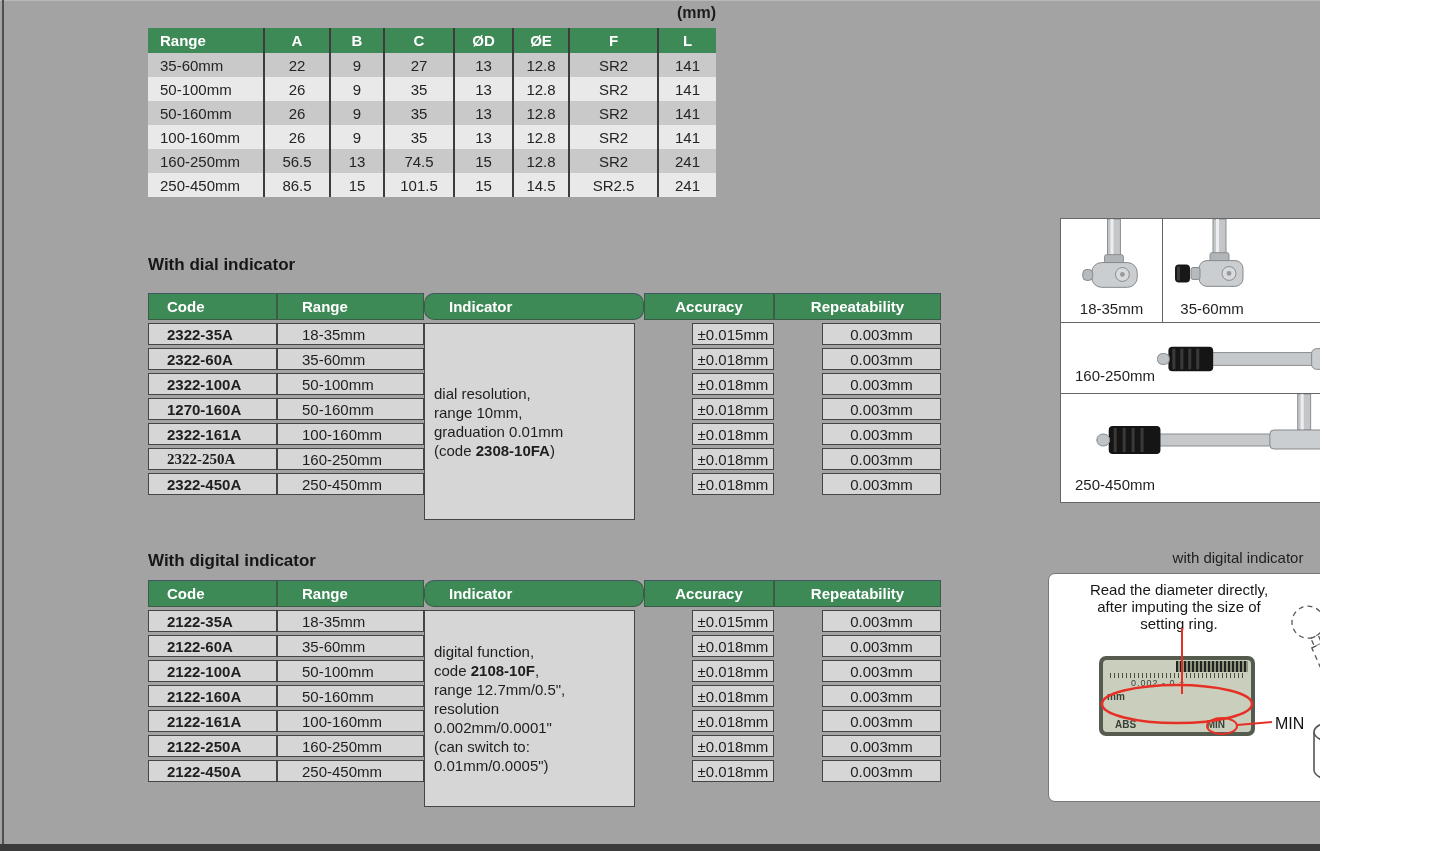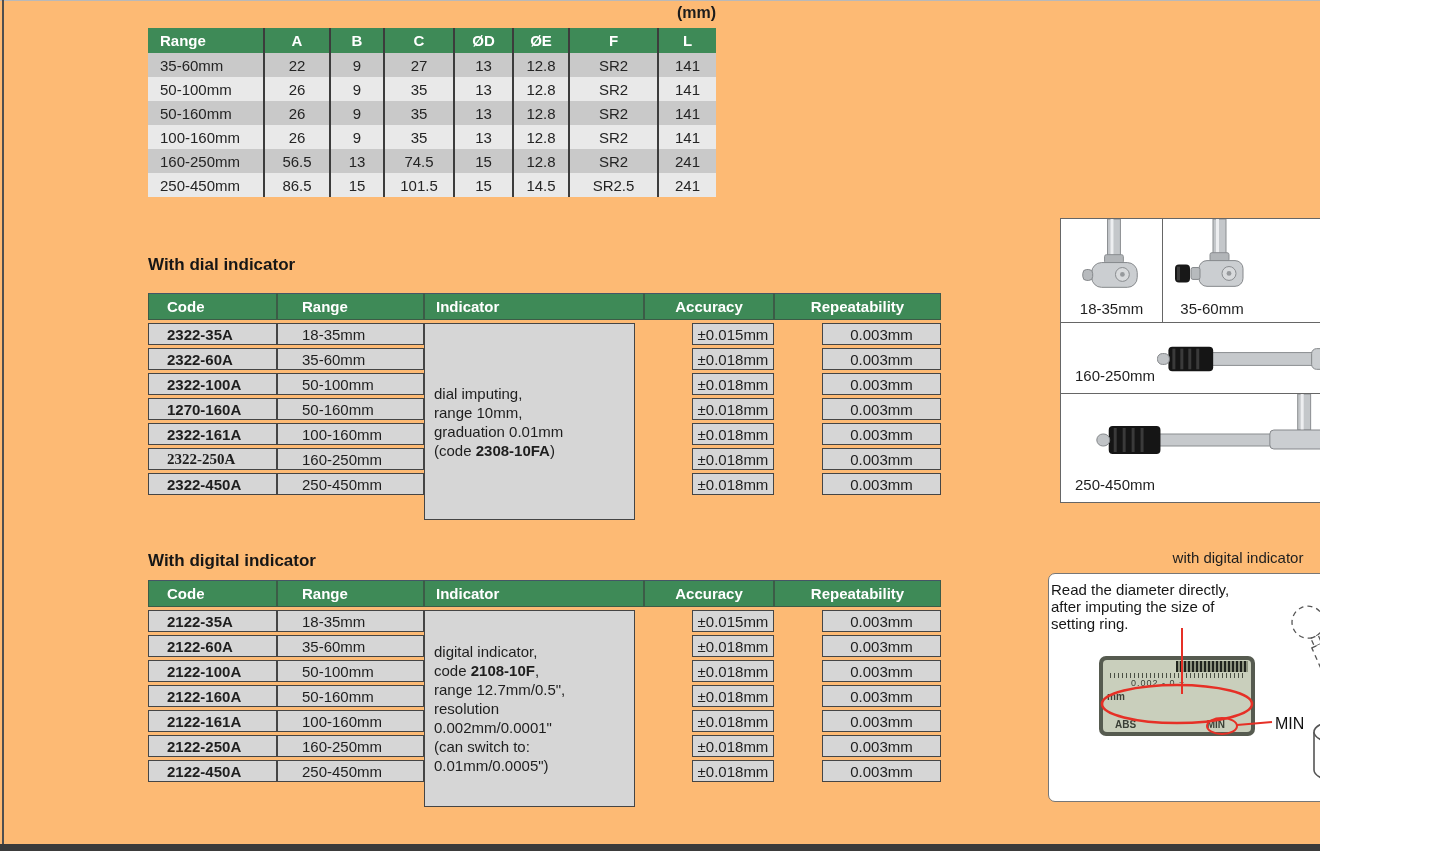--- a/index.html
+++ b/index.html
@@ -1,16 +1,16 @@
 <!DOCTYPE html>
 <html><head>
 <meta charset="utf-8">
 <style>
   html,body{margin:0;padding:0;background:#fff;}
-  #page{position:relative;width:1320px;height:851px;background:#fdba74;overflow:hidden;
+  #page{position:relative;width:1320px;height:851px;background:#a3a3a3;overflow:hidden;
         font-family:"Liberation Sans",sans-serif;color:#222;}
   
   .frame-left{position:absolute;left:2px;top:0;width:2px;height:851px;background:#4f4f4f;}
   .frame-top{position:absolute;left:0;top:0;width:100%;height:1px;background:#b9b9b9;}
   .frame-right{position:absolute;left:1447px;top:0;width:2px;height:851px;background:#cccccc;}
   .frame-bottom{position:absolute;left:0;top:844px;width:100%;height:7px;background:#3b3b3b;}
 
   
   .unit-label{position:absolute;left:610px;top:4px;width:106px;text-align:right;
               font-weight:bold;font-size:16px;color:#1c1c1c;}
@@ -37,21 +37,21 @@
               grid-template-columns:129px 147px 220px 130px 167px;
               grid-template-rows:27px repeat(8,22px);row-gap:3px;}
   #dial-table{top:293px;}
   #digital-table{top:580px;}
   .scell{background:var(--row-gray);border:1.4px solid #454545;font-size:15px;
          display:flex;align-items:center;color:#1e1e1e;box-sizing:border-box;}
   .shead{background:var(--green);color:#fff;font-weight:bold;border-color:#3c5c47;
          border-top-color:#456;}
   .shead.h0{padding-left:18px;}
   .shead.h1{padding-left:24px;}
-  .shead.h2{padding-left:11px;}
+  .shead.h2{padding-left:24px;border-radius:10px;}
   .shead.h3,.shead.h4{justify-content:center;padding-left:0;}
   .scell.code{font-weight:bold;padding-left:18px;}
   .scell.range{padding-left:24px;}
   .scell.accuracy,.scell.repeatability{justify-content:center;margin-left:48px;}
   .scell.indicator{grid-column:3;grid-row:2 / 10;margin-right:9px;
                    flex-direction:column;justify-content:center;align-items:flex-start;
                    padding-left:9px;line-height:19px;}
   .ind-line{white-space:pre;}
   .ind-line .b{font-weight:bold;}
 
@@ -69,21 +69,21 @@
            border-bottom:1.5px solid #666;box-sizing:border-box;}
   .rp-row3{position:absolute;left:0;top:175px;width:100%;height:108px;}
   .rp-side-label{position:absolute;left:14px;bottom:9px;font-size:15px;color:#1e1e1e;}
   .rp-art{position:absolute;left:0;top:0;width:100%;height:100%;}
 
   
   .info-caption{position:absolute;left:1048px;top:549px;width:380px;text-align:center;
                 font-size:15px;color:#1e1e1e;}
   .info-panel{position:absolute;left:1048px;top:573px;width:380px;height:229px;
               border:1.5px solid #777;border-radius:7px;background:#fff;box-sizing:border-box;}
-  .info-top-text{position:absolute;left:2px;top:7px;width:256px;
+  .info-top-text{position:absolute;left:2px;top:7px;width:256px;text-align:center;
                  font-size:15px;line-height:17px;color:#161616;}
   .info-bottom-text{position:absolute;left:2px;top:166px;width:256px;text-align:center;
                     font-size:15px;line-height:18px;color:#161616;}
   .min-callout{position:absolute;left:226px;top:141px;font-size:16px;color:#111;}
 
   
   .lcd{position:absolute;left:50px;top:82px;width:156px;height:80px;background:#565b50;
        border-radius:7px;padding:4px;box-sizing:border-box;}
   .lcd-screen{position:relative;width:100%;height:100%;background:#c9cfbc;border-radius:4px;overflow:hidden;}
   .lcd-barcode{position:absolute;right:3px;top:1px;width:72px;height:11px;
@@ -170,21 +170,21 @@
     </div>
 
   <div class="sec-title" id="dial-title">With dial indicator</div>
   <div class="spec-table" id="dial-table">
       <div class="scell shead h0">Code</div>
       <div class="scell shead h1">Range</div>
       <div class="scell shead h2">Indicator</div>
       <div class="scell shead h3">Accuracy</div>
       <div class="scell shead h4">Repeatability</div>
       <div class="scell indicator">
-        <div class="ind-line"><span class="">dial imputing,</span></div>
+        <div class="ind-line"><span class="">dial resolution,</span></div>
         <div class="ind-line"><span class="">range 10mm,</span></div>
         <div class="ind-line"><span class="">graduation 0.01mm</span></div>
         <div class="ind-line"><span class="">(code </span><span class="b">2308-10FA</span><span class="">)</span></div>
       </div>
       <div class="scell code" style="grid-area: 2 / 1;">2322-35A</div>
       <div class="scell range" style="grid-area: 2 / 2;">18-35mm</div>
       <div class="scell accuracy" style="grid-area: 2 / 4;">±0.015mm</div>
       <div class="scell repeatability" style="grid-area: 2 / 5;">0.003mm</div>
       <div class="scell code" style="grid-area: 3 / 1;">2322-60A</div>
       <div class="scell range" style="grid-area: 3 / 2;">35-60mm</div>
@@ -213,21 +213,21 @@
     </div>
 
   <div class="sec-title" id="digital-title">With digital indicator</div>
   <div class="spec-table" id="digital-table">
       <div class="scell shead h0">Code</div>
       <div class="scell shead h1">Range</div>
       <div class="scell shead h2">Indicator</div>
       <div class="scell shead h3">Accuracy</div>
       <div class="scell shead h4">Repeatability</div>
       <div class="scell indicator">
-        <div class="ind-line"><span class="">digital indicator,</span></div>
+        <div class="ind-line"><span class="">digital function,</span></div>
         <div class="ind-line"><span class="">code </span><span class="b">2108-10F</span><span class="">,</span></div>
         <div class="ind-line"><span class="">range 12.7mm/0.5",</span></div>
         <div class="ind-line"><span class="">resolution</span></div>
         <div class="ind-line"><span class="">0.002mm/0.0001"</span></div>
         <div class="ind-line"><span class="">(can switch to:</span></div>
         <div class="ind-line"><span class="">0.01mm/0.0005")</span></div>
       </div>
       <div class="scell code" style="grid-area: 2 / 1;">2122-35A</div>
       <div class="scell range" style="grid-area: 2 / 2;">18-35mm</div>
       <div class="scell accuracy" style="grid-area: 2 / 4;">±0.015mm</div>

